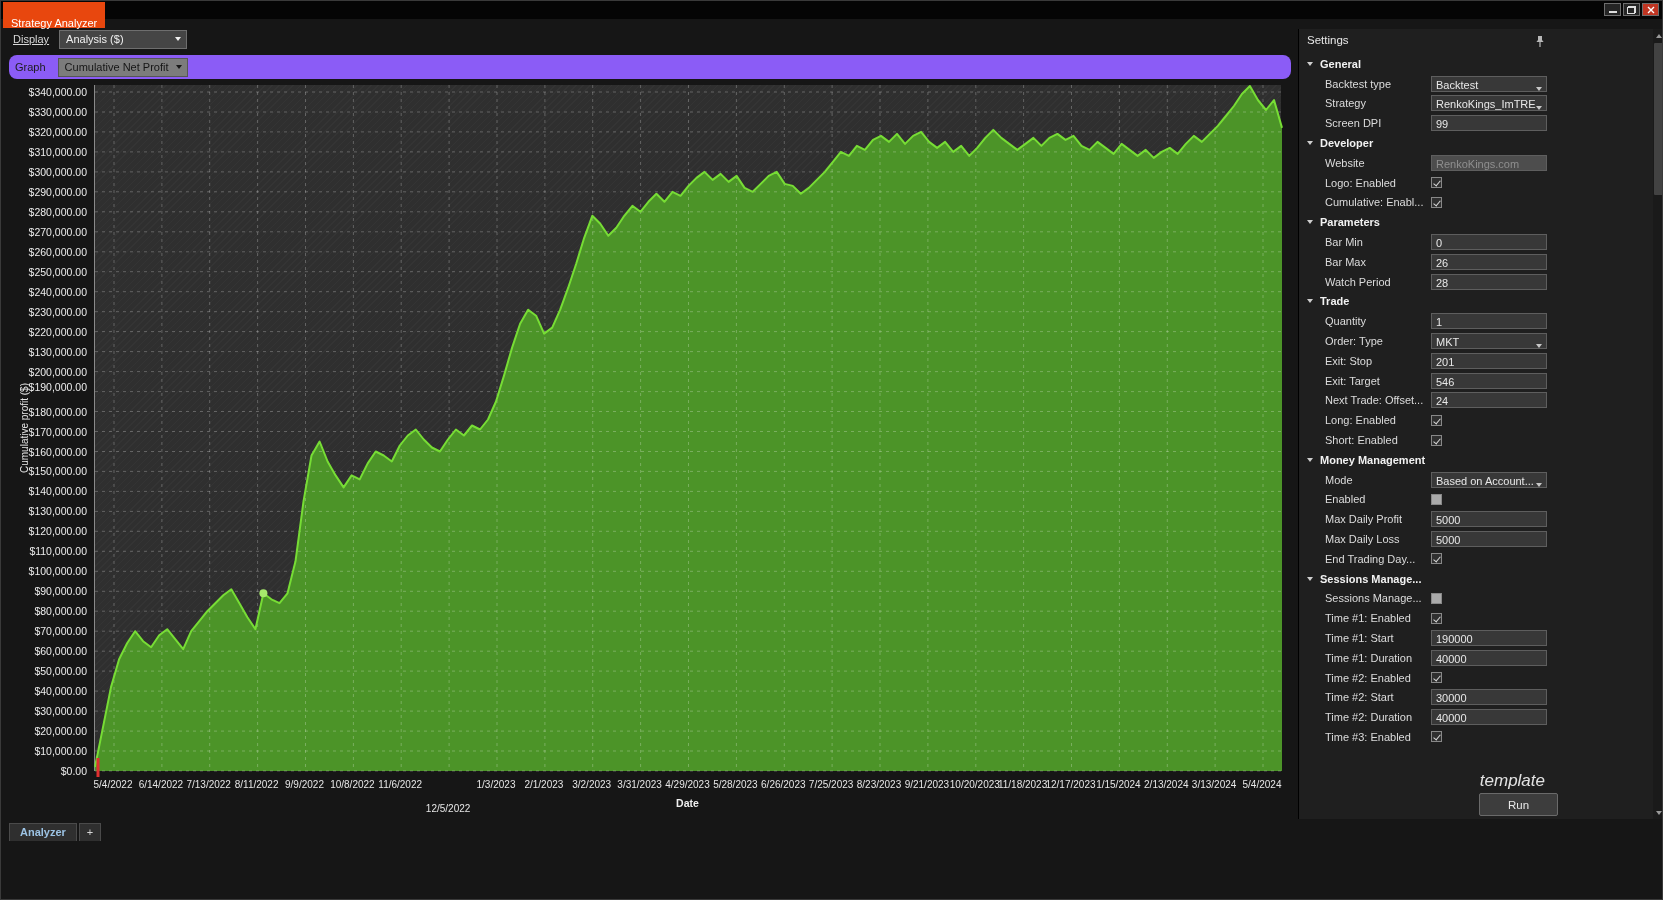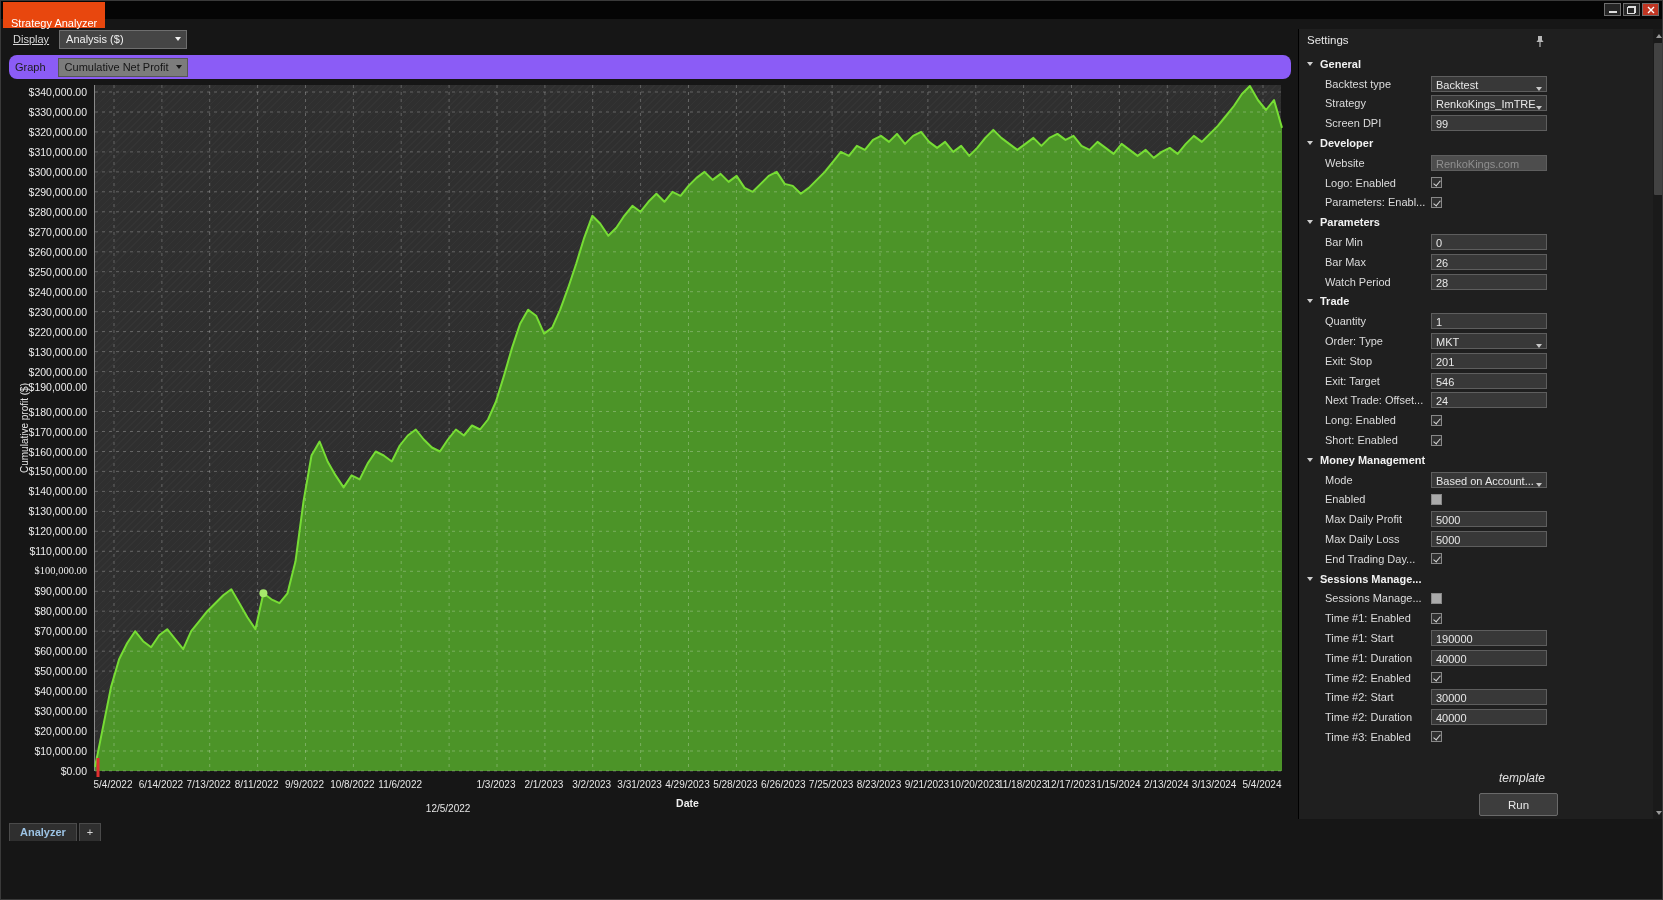--- a/index.html
+++ b/index.html
@@ -61,21 +61,21 @@
   .sec-label { color:#f2f2f2; font-size:11px; font-weight:bold; }
   .row-label { color:#dcdcdc; font-size:11px; width:106px; flex:none; white-space:nowrap; overflow:hidden; }
   .ctl { width:116px; height:16px; flex:none; display:flex; align-items:flex-end; font-size:11px; }
   .ctl.input, .ctl.select { background:#383838; border:1px solid #5e5e5e; color:#e8e8e8; padding:0 4px; justify-content:space-between; }
   .ctl.input { justify-content:flex-start; }
   .ctl.input.disabled { background:#4d4d4d; color:#8f8f8f; }
   .ctl .dd-arrow { color:#c8c8c8; display:inline-flex; }
   .checkbox { width:11px; height:11px; flex:none; border:1px solid #888; background:#aaa; display:flex; align-items:flex-start; justify-content:center; }
   .checkbox.checked { background:#2f2f2f; }
   .checkbox.checked::after { content:""; width:3px; height:6px; border-right:1.6px solid #d8d8d8; border-bottom:1.6px solid #d8d8d8; transform:rotate(40deg); margin-top:1px; display:block; }
-  .template-link { position:absolute; right:108px; top:742px; font-size:12px; font-style:italic; color:#e2e2e2; cursor:default; }
+  .template-link { position:absolute; right:108px; top:742px; font-size:17px; font-style:italic; color:#e2e2e2; cursor:default; }
   .run-btn { position:absolute; left:180px; top:764px; width:79px; height:23px; background:#3d3d3d; border:1px solid #6a6a6a; color:#e8e8e8; font-size:11.5px; font-family:"Liberation Sans", sans-serif; border-radius:2px; }
 
   
   .scrollbar { position:absolute; left:1652px; top:28px; width:11px; height:790px; background:#1a1a1a; }
   .sb-arrow { position:absolute; left:0; width:11px; height:13px; display:flex; align-items:center; justify-content:center; color:#9a9a9a; }
   .sb-arrow.up { top:0; }
   .sb-arrow.down { bottom:0; }
   .sb-thumb { position:absolute; left:1px; right:1px; top:14px; height:152px; background:#424242; border-radius:1px; }
 </style>
 </head>
@@ -138,21 +138,21 @@
         <span style="top: 280.6px;">$200,000.00</span>
         <span style="top: 296px;">$190,000.00</span>
         <span style="top: 320.5px;">$180,000.00</span>
         <span style="top: 340.5px;">$170,000.00</span>
         <span style="top: 360.5px;">$160,000.00</span>
         <span style="top: 380.4px;">$150,000.00</span>
         <span style="top: 400.4px;">$140,000.00</span>
         <span style="top: 420.4px;">$130,000.00</span>
         <span style="top: 440.3px;">$120,000.00</span>
         <span style="top: 460.3px;">$110,000.00</span>
-        <span style="top: 480.3px; font-family: Liberation Serif, serif;">$100,000.00</span>
+        <span style="top: 480.3px;">$100,000.00</span>
         <span style="top: 500.3px;">$90,000.00</span>
         <span style="top: 520.2px;">$80,000.00</span>
         <span style="top: 540.2px;">$70,000.00</span>
         <span style="top: 560.2px;">$60,000.00</span>
         <span style="top: 580.1px;">$50,000.00</span>
         <span style="top: 600.1px;">$40,000.00</span>
         <span style="top: 620.1px;">$30,000.00</span>
         <span style="top: 640.1px;">$20,000.00</span>
         <span style="top: 660px;">$10,000.00</span>
         <span style="top: 680px;">$0.00</span>
@@ -248,21 +248,21 @@
         </div>
         <div class="prop-row">
           <span class="row-label">Website</span>
           <span class="ctl input disabled">RenkoKings.com</span>
         </div>
         <div class="prop-row">
           <span class="row-label">Logo: Enabled</span>
           <span class="checkbox checked"></span>
         </div>
         <div class="prop-row">
-          <span class="row-label">Parameters: Enabl...</span>
+          <span class="row-label">Cumulative: Enabl...</span>
           <span class="checkbox checked"></span>
         </div>
         <div class="prop-row section">
           <span class="sec-arrow">
             <span class="tri down small"></span>
           </span>
           <span class="sec-label">Parameters</span>
         </div>
         <div class="prop-row">
           <span class="row-label">Bar Min</span>

